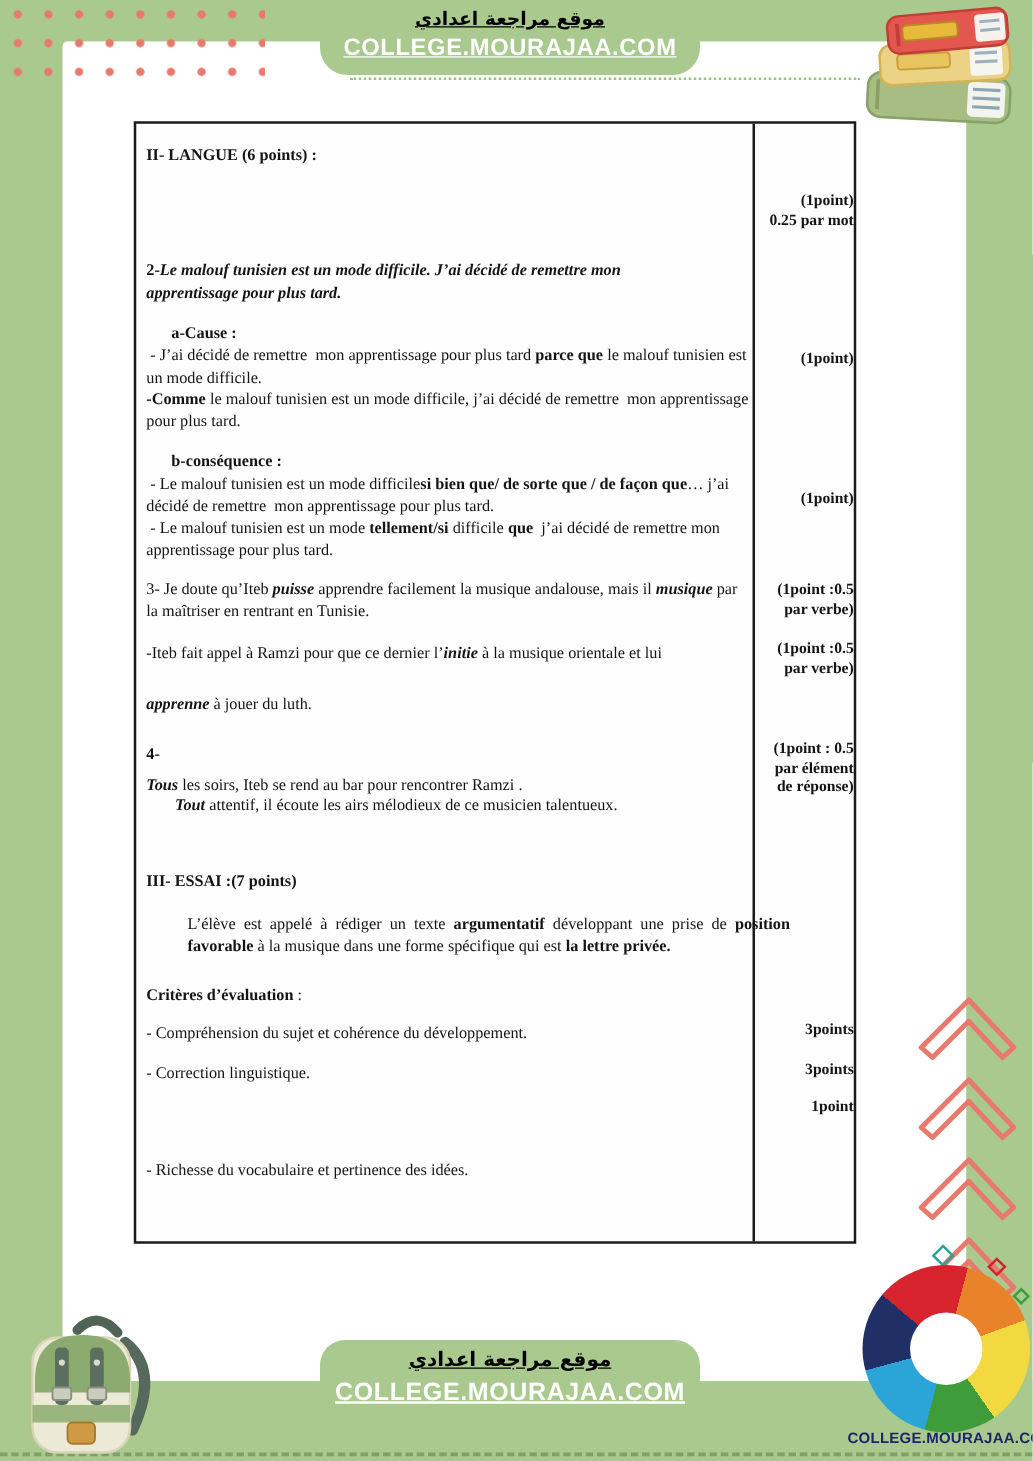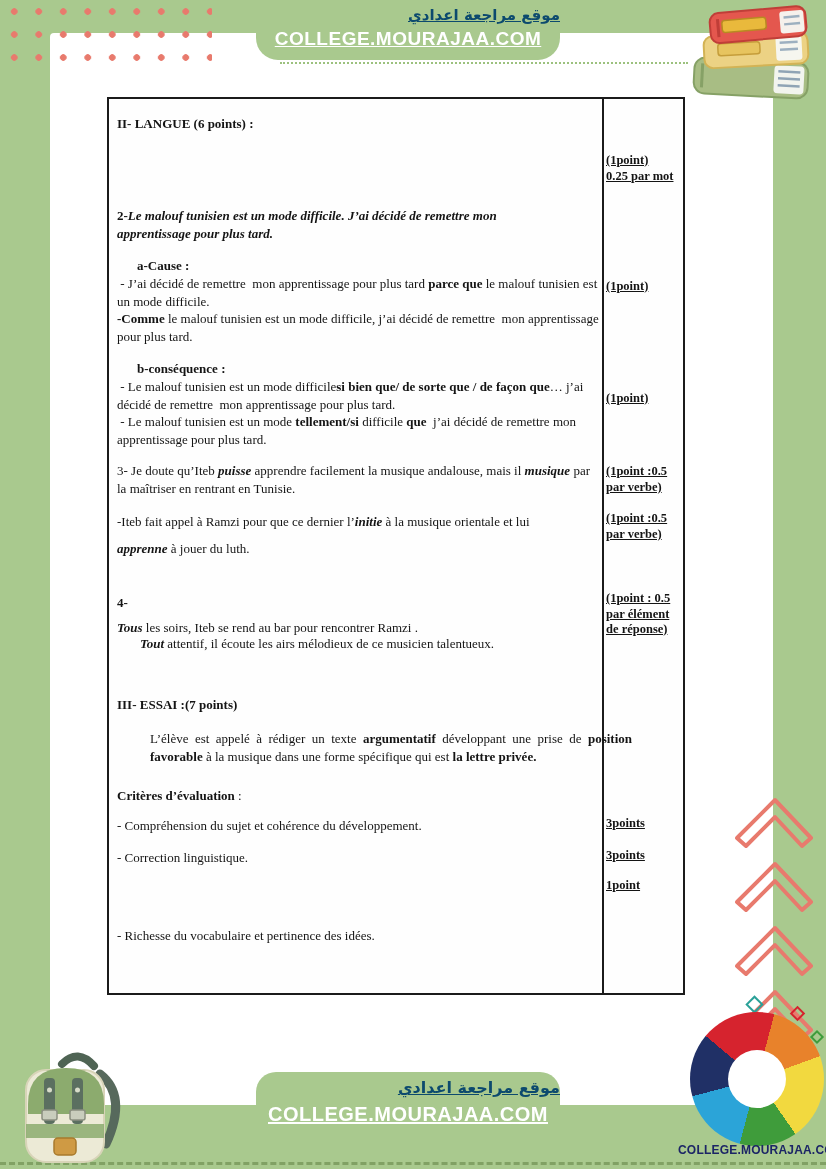--- a/index.html
+++ b/index.html
@@ -17,22 +17,22 @@
     border-radius:0 0 22px 22px; z-index:3; text-align:center; }
   .top-dotted { position:absolute; left:280px; top:62px; width:408px; height:0;
     border-top:2px dotted #9cc17e; z-index:3; }
   .bottom-band { position:absolute; left:0; top:1105px; width:826px; height:64px; background:#a9c98e; z-index:2; }
   .bottom-tab { position:absolute; left:256px; top:1072px; width:304px; height:40px; background:#a9c98e;
     border-radius:20px 20px 0 0; z-index:3; }
   .bottom-edge { position:absolute; left:0; top:1162px; width:826px; height:0;
     border-top:3px dashed rgba(96,128,66,.55); z-index:4; }
   .footer-text { position:absolute; left:256px; top:1076px; width:304px; text-align:center; z-index:5; }
 
-  .ar-line { color:#0c4a6e; font-weight:bold; font-family:"DejaVu Sans", sans-serif;
-    text-decoration:underline; font-size:15px; line-height:22px;text-align:right; }
+  .ar-line { color:#000000; font-weight:bold; font-family:"DejaVu Sans", sans-serif;
+    text-decoration:underline; font-size:15px; line-height:22px; }
   .domain-line { color:#ffffff; font-weight:bold; letter-spacing:.5px;
     text-decoration:underline; font-size:19px; line-height:26px; display:inline-block; }
   .footer-text .ar-line { font-size:16px; line-height:24px; }
   .footer-text .domain-line { font-size:20px; line-height:28px; }
 
   
   .dots-grid { position:absolute; left:0; top:0; width:212px; height:62px; z-index:6;
     background-image:radial-gradient(circle, #e87a6d 3px, rgba(0,0,0,0) 3.6px);
     background-size:24.5px 23px; background-position:2px 0; }
   .books { position:absolute; left:688px; top:4px; width:138px; height:96px; z-index:6; }
@@ -49,22 +49,22 @@
   
   .doc-table { position:absolute; left:107px; top:97px; width:578px; height:898px;
     border:2px solid #1b1b1b; background:#fefefe; z-index:2;
     font-family:"Liberation Serif","DejaVu Serif",serif; color:#141414; }
   .doc-divider { position:absolute; left:493px; top:0; width:0; height:894px; border-left:2px solid #1b1b1b; }
   .doc-line { position:absolute; left:8px; width:482px; font-size:13px; line-height:17.5px; white-space:pre-wrap; }
   .doc-line.ind { left:28px; width:462px; }
   .doc-line.just { text-align:justify; white-space:normal; }
   .doc-line .b { font-weight:bold; }
   .doc-line .i { font-style:italic; }
-  .pt { position:absolute; left:497px; width:77px; text-align:left; font-weight:bold;
-    font-size:12.5px; line-height:15.5px; white-space:pre-line;text-decoration:underline; }
+  .pt { position:absolute; left:497px; width:77px; text-align:right; font-weight:bold;
+    font-size:12.5px; line-height:15.5px; white-space:pre-line; }
 </style>
 </head>
 <body>
 
 <div class="white-panel"></div>
 
 <div class="top-band"></div>
 <div class="top-tab">
   <div class="ar-line" style="margin-top:4px;">موقع مراجعة اعدادي</div>
   <a class="domain-line">COLLEGE.MOURAJAA.COM</a>
@@ -104,21 +104,21 @@
   <div class="doc-line" style="top:16px;"><span class="b">II- LANGUE (6 points) :</span></div>
   <div class="doc-line" style="top:108px;width:452px;"><span class="b">2-</span><span class="b i">Le malouf tunisien est un mode difficile. J’ai décidé de remettre mon apprentissage pour plus tard.</span></div>
   <div class="doc-line ind" style="top:158px;"><span class="b">a-Cause :</span></div>
   <div class="doc-line" style="top:176px;"><span> - J’ai décidé de remettre  mon apprentissage pour plus tard </span><span class="b">parce que</span><span> le malouf tunisien est un mode difficile.</span></div>
   <div class="doc-line" style="top:211px;"><span class="b">-Comme</span><span> le malouf tunisien est un mode difficile, j’ai décidé de remettre  mon apprentissage pour plus tard.</span></div>
   <div class="doc-line ind" style="top:261px;"><span class="b">b-conséquence :</span></div>
   <div class="doc-line" style="top:279px;"><span> - Le malouf tunisien est un mode difficile</span><span class="b">si bien que/ de sorte que / de façon que</span><span>… j’ai décidé de remettre  mon apprentissage pour plus tard.</span></div>
   <div class="doc-line" style="top:314px;"><span> - Le malouf tunisien est un mode </span><span class="b">tellement/si</span><span> difficile </span><span class="b">que</span><span>  j’ai décidé de remettre mon apprentissage pour plus tard.</span></div>
   <div class="doc-line" style="top:363px;"><span>3- Je doute qu’Iteb </span><span class="b i">puisse</span><span> apprendre facilement la musique andalouse, mais il </span><span class="b i">musique</span><span> par la maîtriser en rentrant en Tunisie.</span></div>
   <div class="doc-line" style="top:414px;"><span>-Iteb fait appel à Ramzi pour que ce dernier l’</span><span class="b i">initie</span><span> à la musique orientale et lui</span></div>
-  <div class="doc-line" style="top:441px;"><span class="b i">apprenne</span><span> à jouer du luth.</span></div>
+  <div class="doc-line" style="top:455px;"><span class="b i">apprenne</span><span> à jouer du luth.</span></div>
   <div class="doc-line" style="top:495px;"><span class="b">4-</span></div>
   <div class="doc-line" style="top:520px;"><span class="b i">Tous</span><span> les soirs, Iteb se rend au bar pour rencontrer Ramzi .</span></div>
   <div class="doc-line" style="top:536px;margin-left:23px;"><span class="b i">Tout</span><span> attentif, il écoute les airs mélodieux de ce musicien talentueux.</span></div>
   <div class="doc-line" style="top:597px;"><span class="b">III- ESSAI :(7 points)</span></div>
   <div class="doc-line just" style="top:631px;margin-left:33px;"><span>L’élève est appelé à rédiger un texte </span><span class="b">argumentatif</span><span> développant une prise de </span><span class="b">position favorable</span><span> à la musique dans une forme spécifique qui est </span><span class="b">la lettre privée.</span></div>
   <div class="doc-line" style="top:688px;"><span class="b">Critères d’évaluation</span><span> :</span></div>
   <div class="doc-line" style="top:718px;"><span>- Compréhension du sujet et cohérence du développement.</span></div>
   <div class="doc-line" style="top:750px;"><span>- Correction linguistique.</span></div>
   <div class="doc-line" style="top:828px;"><span>- Richesse du vocabulaire et pertinence des idées.</span></div>
 

